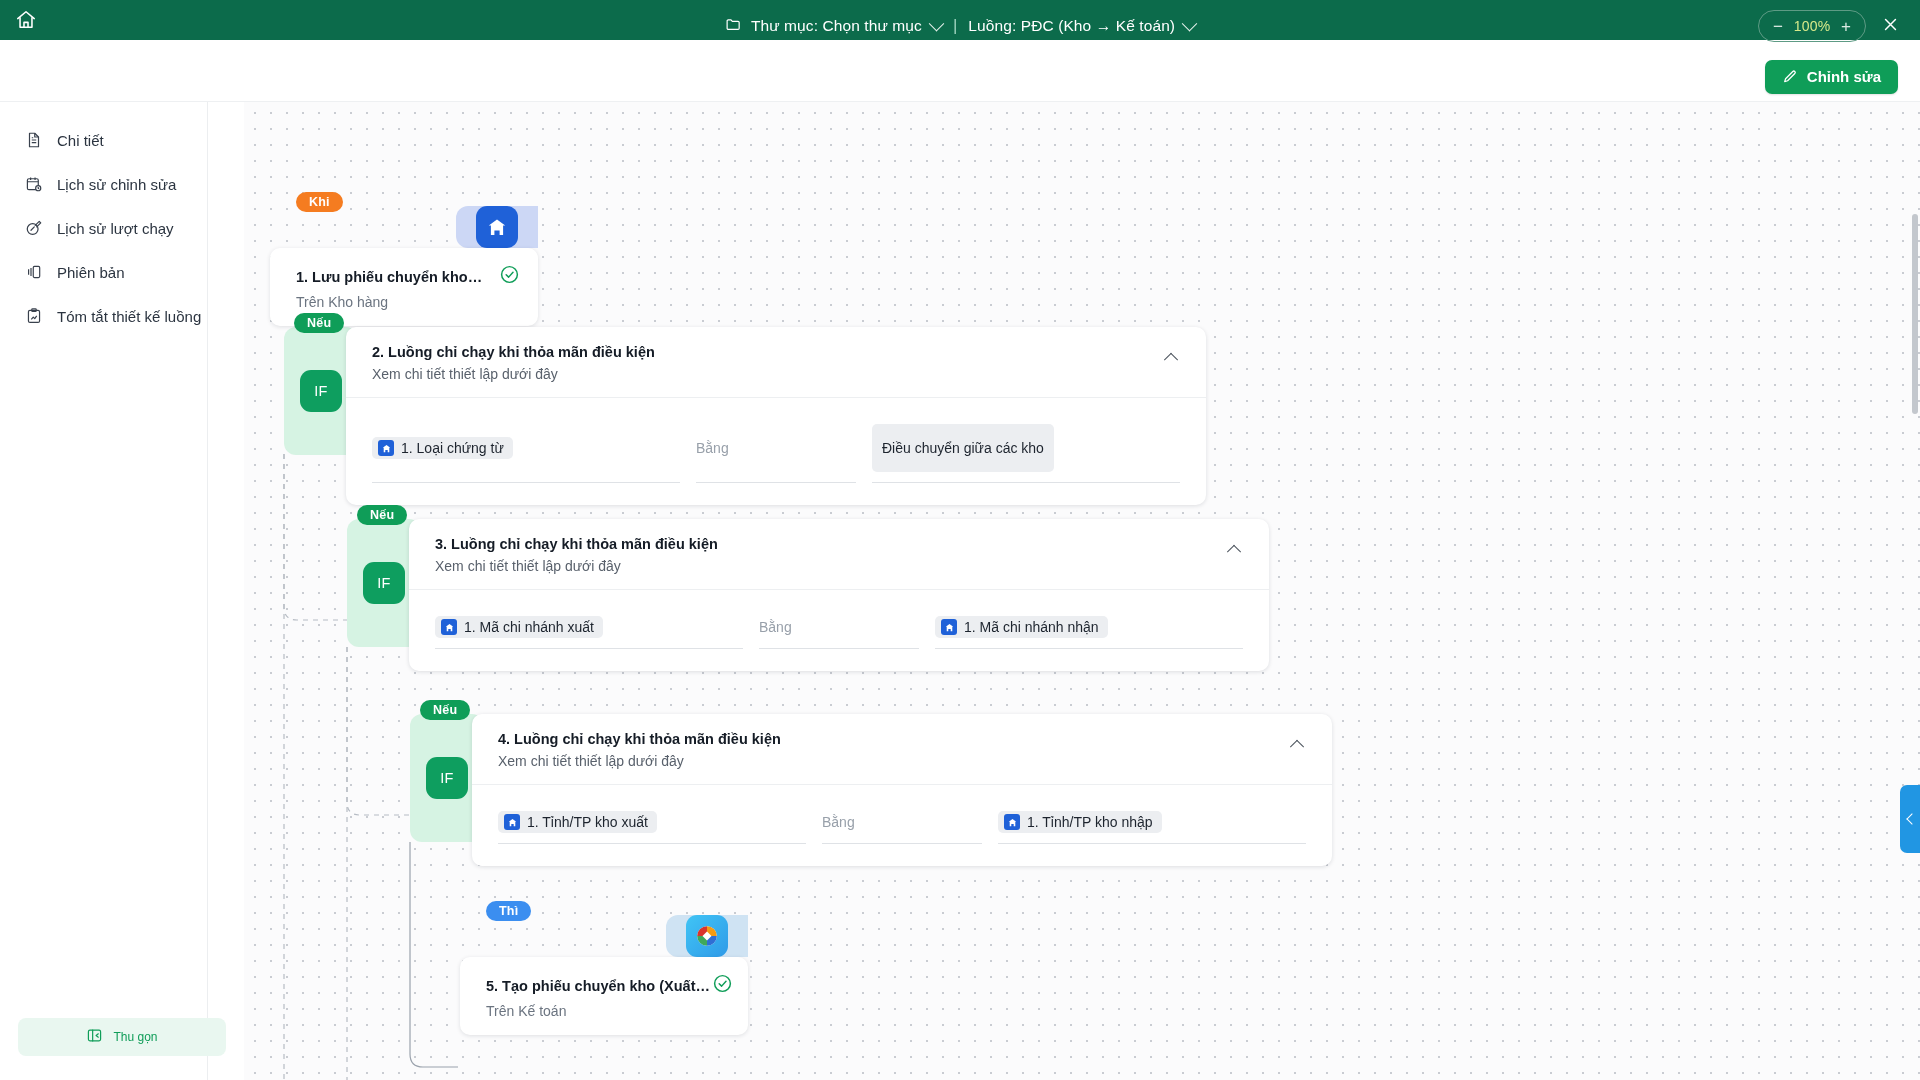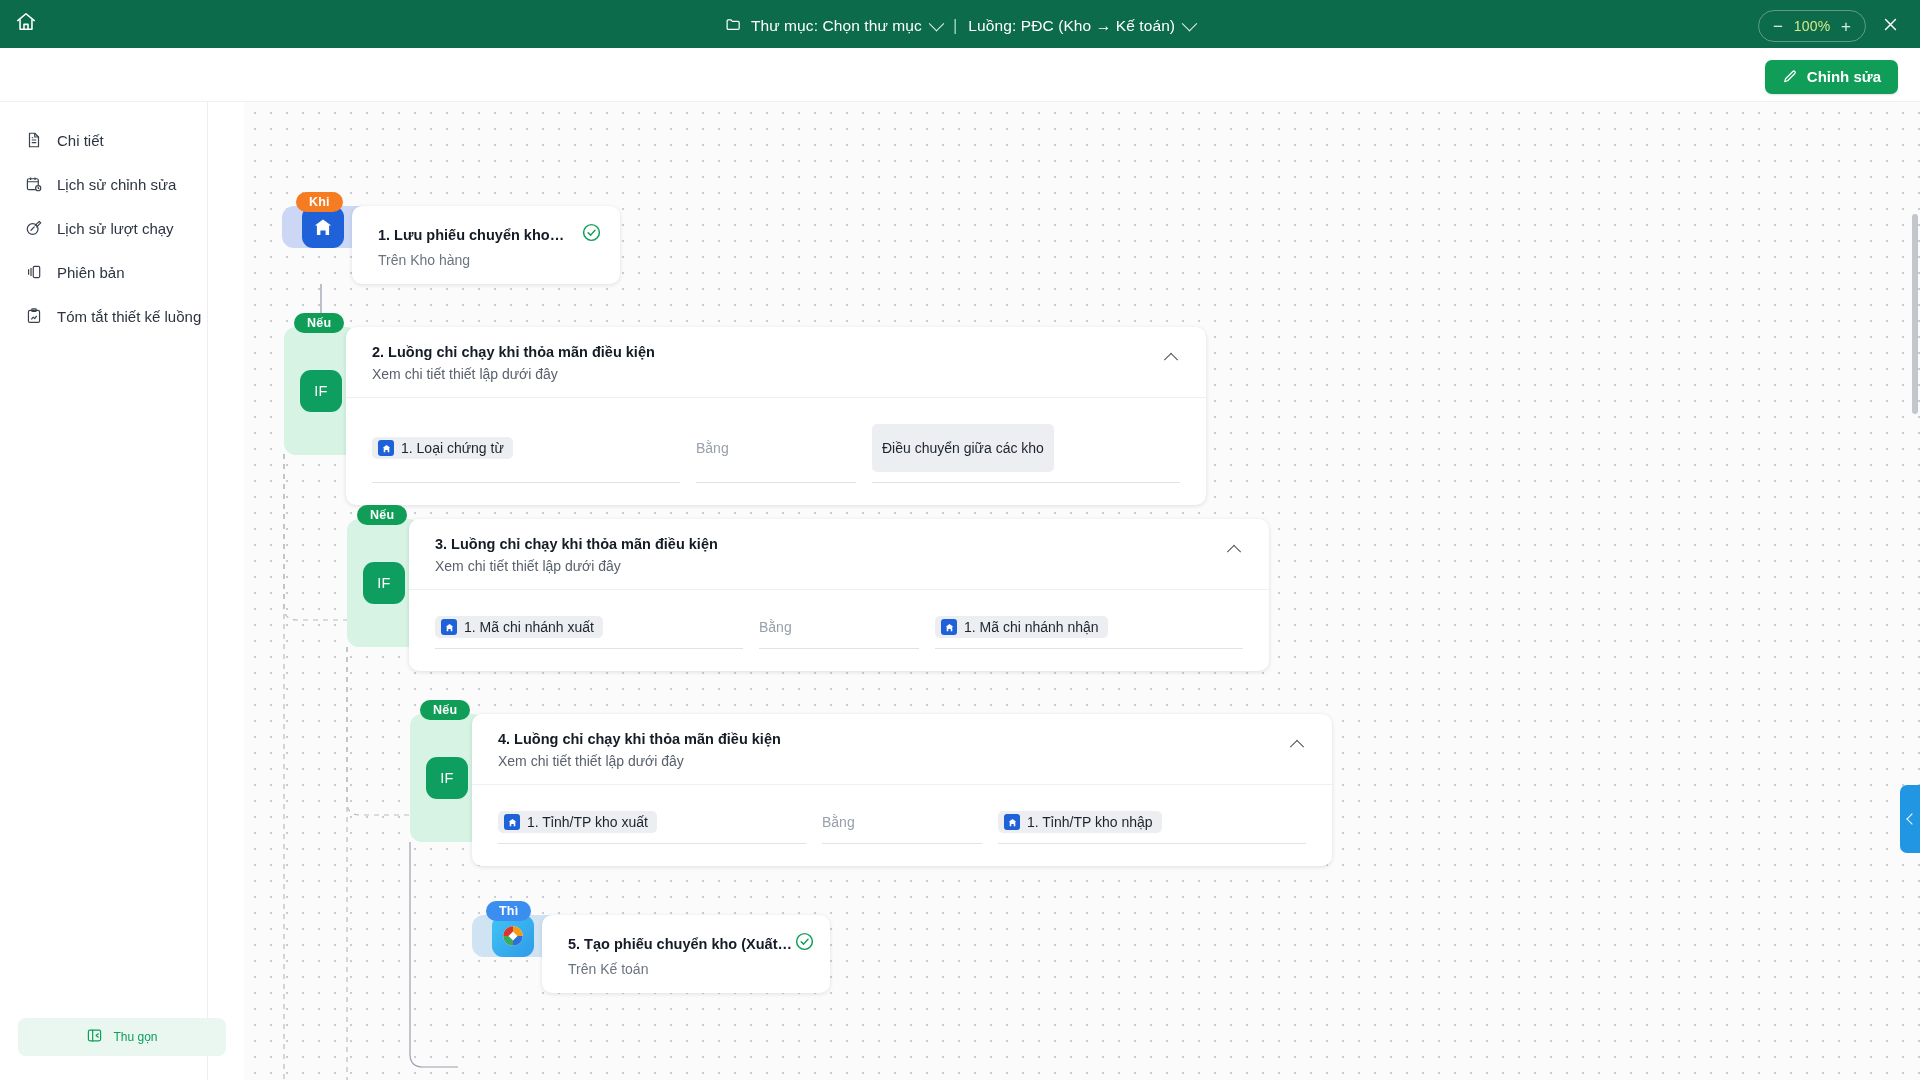--- a/index.html
+++ b/index.html
@@ -6,22 +6,22 @@
   *{box-sizing:border-box;margin:0;padding:0;}
   html,body{width:1920px;height:1080px;overflow:hidden;}
   body{
     font-family:"Liberation Sans","DejaVu Sans",sans-serif;
     background:#ffffff;color:#1f2937;
     -webkit-font-smoothing:antialiased;
   }
 
   
   .topbar{
-    position:absolute;top:0;left:0;width:1920px;height:48px;
-    background:#0c6b4b;display:flex;align-items:flex-end;
+    position:absolute;top:0;left:0;width:1920px;height:40px;
+    background:#0c6b4b;display:flex;align-items:center;
   }
   .home-btn{
     width:52px;height:52px;display:flex;align-items:center;justify-content:center;
     cursor:pointer;
   }
   .home-btn svg{display:block;}
   .topbar-center{
     position:absolute;left:0;right:0;top:0;height:52px;
     display:flex;align-items:center;justify-content:center;gap:9px;
     pointer-events:none;
@@ -88,21 +88,21 @@
   .tag{
     position:absolute;top:-14px;left:14px;height:20px;padding:0 13px;border-radius:10px;
     color:#fff;font-size:12.5px;font-weight:600;display:flex;align-items:center;z-index:3;
     letter-spacing:.2px;
   }
   .tag.khi{background:#f57c20;}
   .tag.neu{background:#0f9d58;}
   .tag.thi{background:#3b8ef0;}
 
   
-  .act{display:flex;align-items:flex-start;}
+  .act{display:flex;align-items:flex-end;flex-direction:column;}
   .act-icon-pane{
     width:82px;border-radius:12px 0 0 12px;display:flex;align-items:center;justify-content:center;
     position:relative;z-index:1;
   }
   .act-icon-pane.blue{background:#ccd7f5;}
   .act-icon-pane.cyan{background:#cfe3f3;}
   .app-icon{width:42px;height:42px;border-radius:11px;display:flex;align-items:center;justify-content:center;}
   .app-icon.warehouse{background:#1f61d8;}
   .app-icon.pinwheel{background:linear-gradient(135deg,#40c4f5 0%,#2f9ae8 100%);}
   .act-body{

